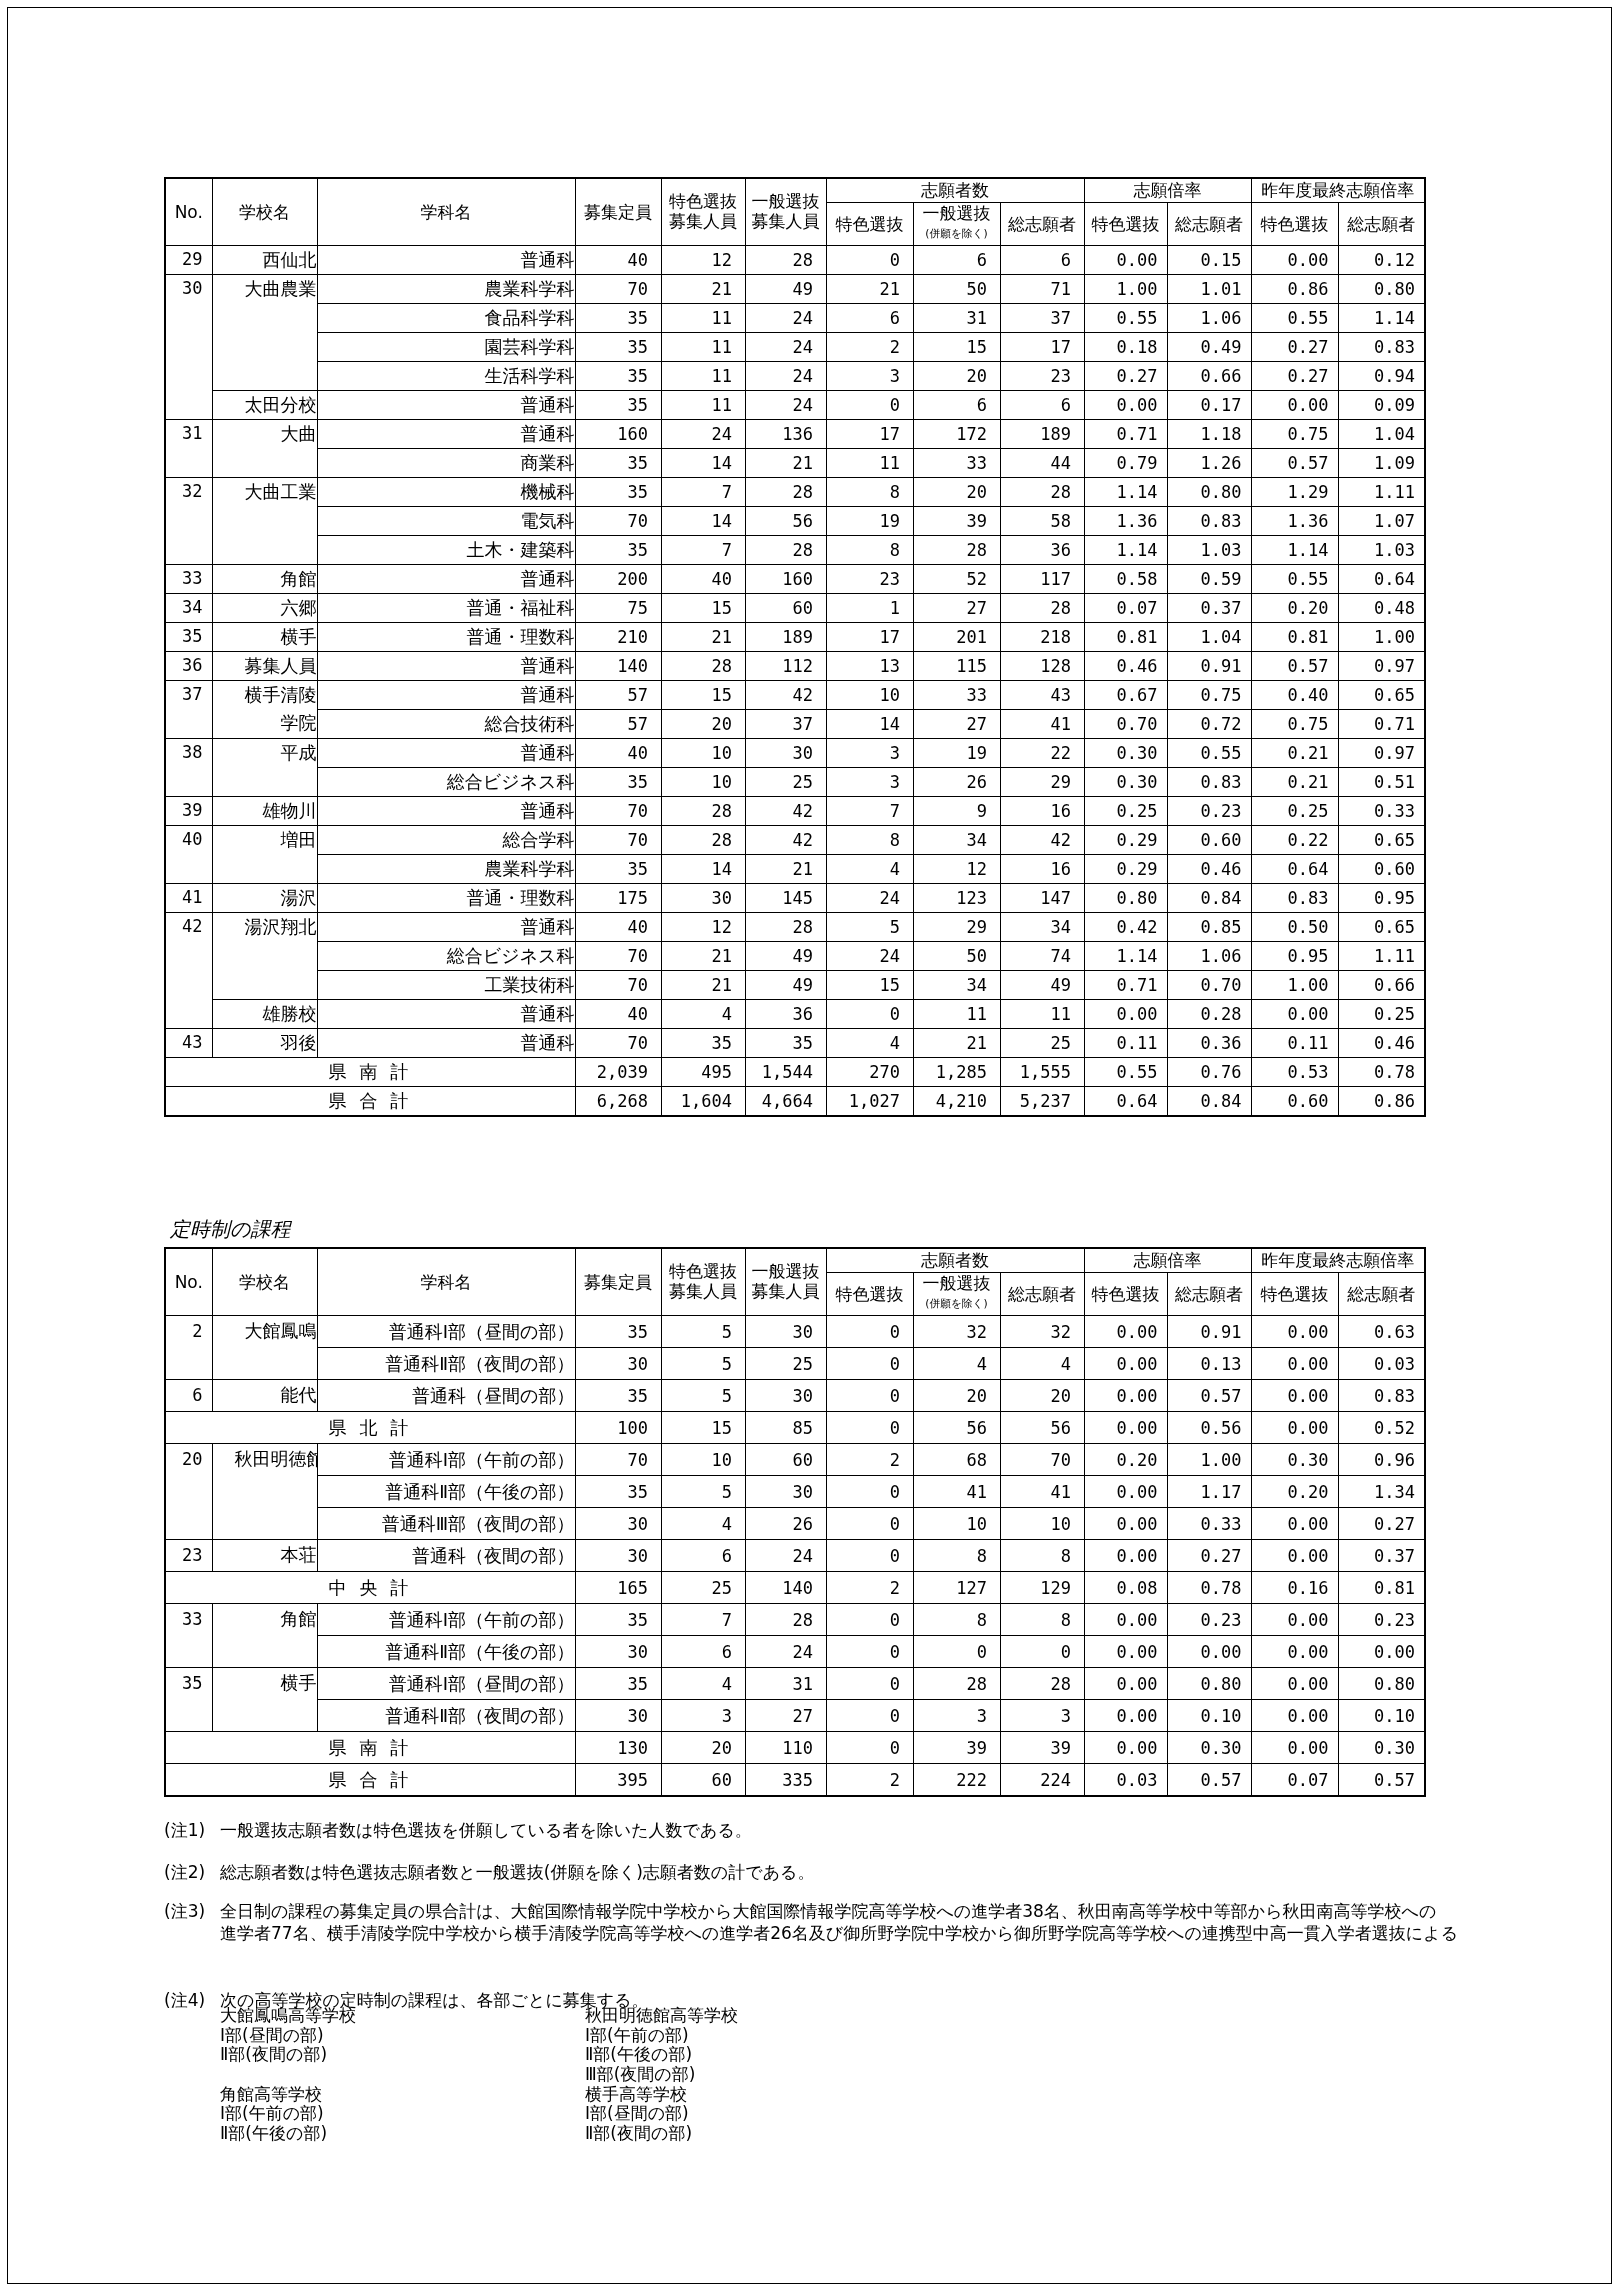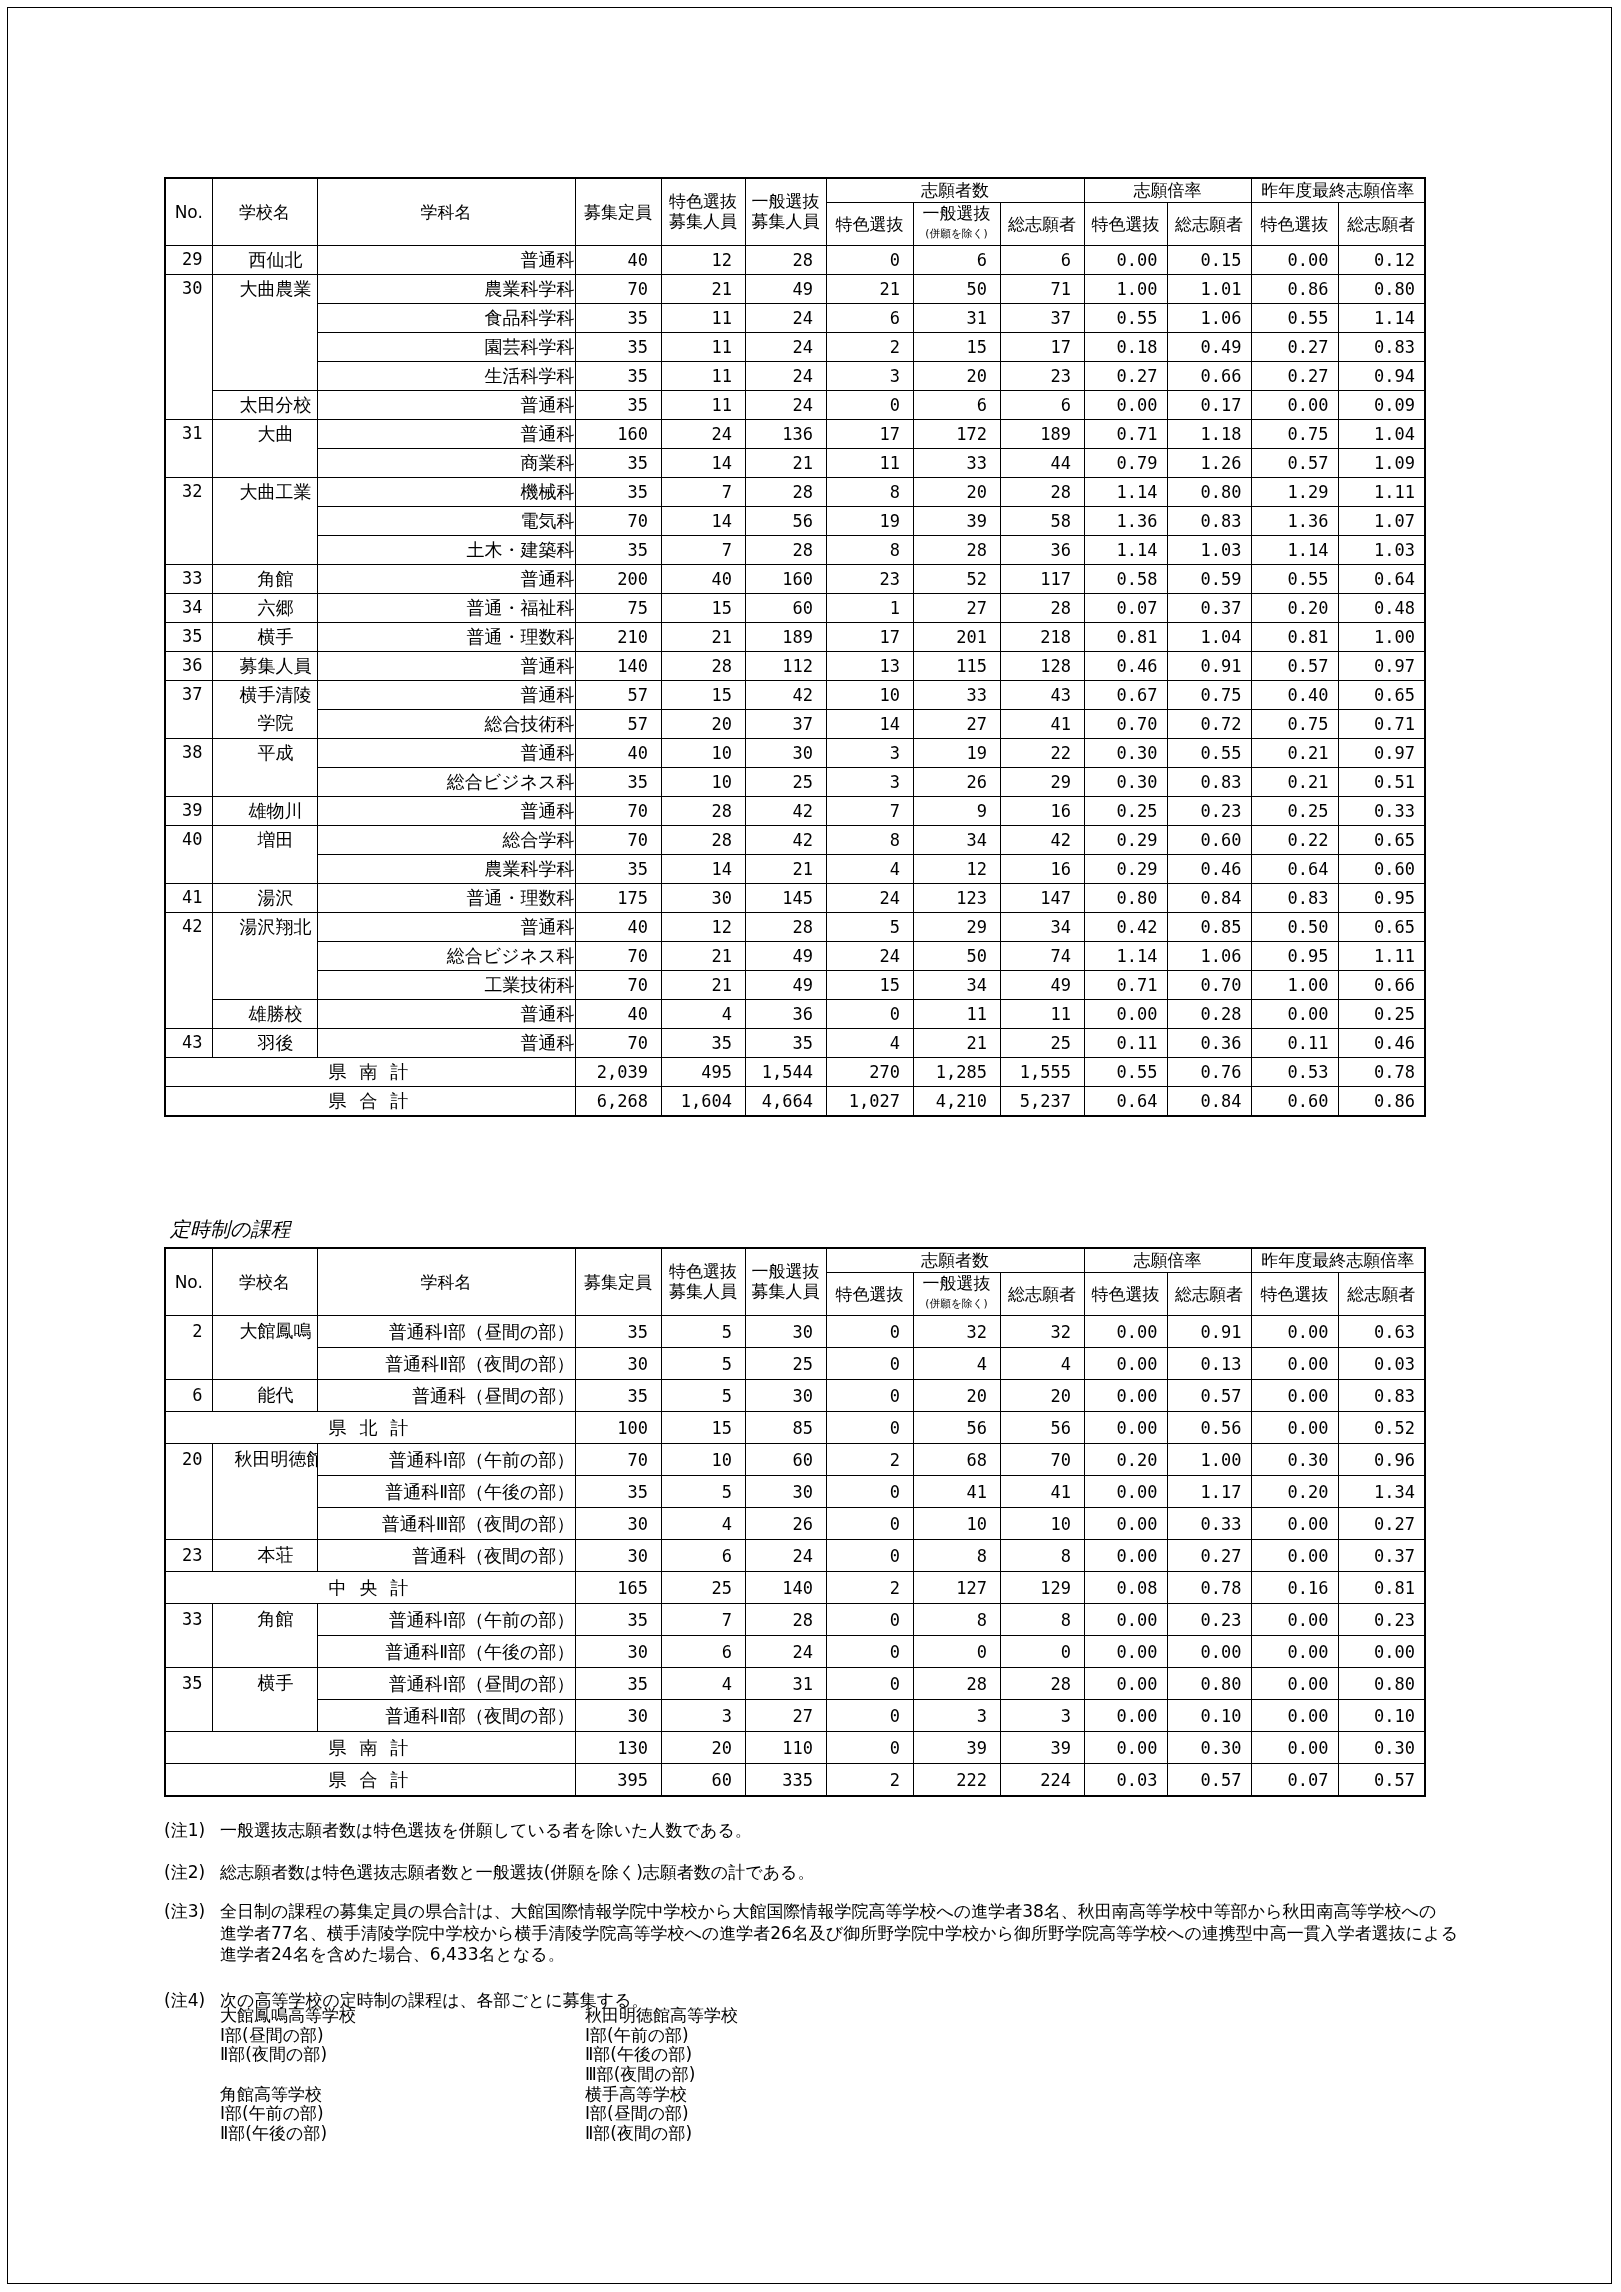--- a/index.html
+++ b/index.html
@@ -16,21 +16,21 @@
   thead tr.h1 th.grp{height:23px;}
   thead tr.h2 th{height:42px;border-bottom:1.8px solid #000;}
   thead th[rowspan]{border-bottom:1.8px solid #000;}
   thead th .sm{font-size:10.7px;line-height:11.6px;}
   thead th.two div{line-height:19.7px;}
   tbody td{font-size:18px;vertical-align:middle;}
   table.t1 tbody td{height:28px;}
   table.t2 tbody td{height:31px;}
   td.no{text-align:right;padding-right:9px;vertical-align:top;line-height:27px;font-family:"DejaVu Sans Mono",monospace;font-size:17px;}
   table.t2 td.no{line-height:30px;}
-  td.school{text-align:center;padding-left:22px;vertical-align:top;line-height:27px;}
+  td.school{text-align:right;padding-left:22px;vertical-align:top;line-height:27px;}
   table.t2 td.school{line-height:30px;margin-top:26px;}
   td.school div{line-height:28px;}
   td.dept{text-align:right;padding-left:7.2px;}
   td.num{text-align:right;padding-right:12.5px;font-family:"DejaVu Sans Mono",monospace;font-size:17px;}
   td.rate{text-align:right;padding-right:9px;font-family:"DejaVu Sans Mono",monospace;font-size:17px;}
   td.total-label{text-align:center;letter-spacing:3.6px;}
   tr.g td{border-top:1.8px solid #000;}
   .pt-title{position:absolute;left:170px;top:1216px;font-size:20px;font-style:italic;}
   .notes{position:absolute;left:164px;top:1820px;width:1299px;font-size:17px;line-height:21.5px;}
   .note{position:absolute;padding-left:56px;width:1254px;}
@@ -790,21 +790,20 @@
       <span>一般選抜志願者数は特色選抜を併願している者を除いた人数である。</span>
     </div>
     <div class="note" style="top:42px">
       <span class="tag">(注2)</span>
       <span>総志願者数は特色選抜志願者数と一般選抜(併願を除く)志願者数の計である。</span>
     </div>
     <div class="note" style="top:81px">
       <span class="tag">(注3)</span>
       <div>全日制の課程の募集定員の県合計は、大館国際情報学院中学校から大館国際情報学院高等学校への進学者38名、秋田南高等学校中等部から秋田南高等学校への</div>
       <div>進学者77名、横手清陵学院中学校から横手清陵学院高等学校への進学者26名及び御所野学院中学校から御所野学院高等学校への連携型中高一貫入学者選抜による</div>
-      <div>進学者24名を含めた場合、6,433名となる。</div>
     </div>
     <div class="note" style="top:170px">
       <span class="tag">(注4)</span>
       <span>次の高等学校の定時制の課程は、各部ごとに募集する。</span>
     </div>
     <div class="n4col" style="left:56px;top:186px" id="n4-left">
         <div>大館鳳鳴高等学校</div>
         <div>Ⅰ部(昼間の部)</div>
         <div>Ⅱ部(夜間の部)</div>
         <div>&nbsp;</div>

